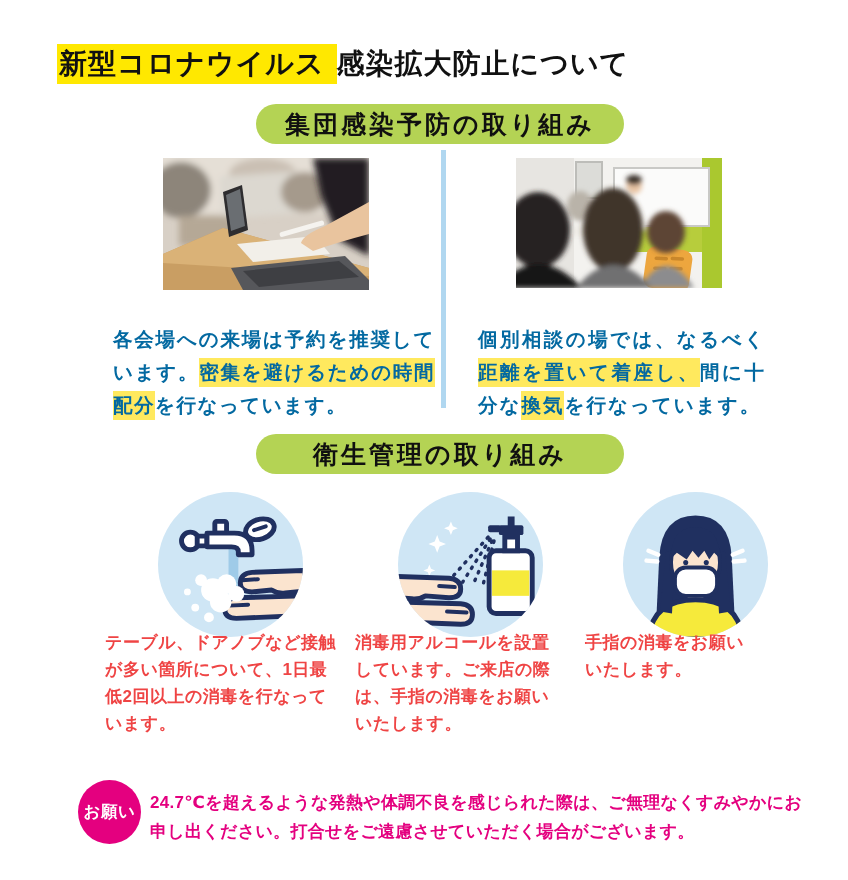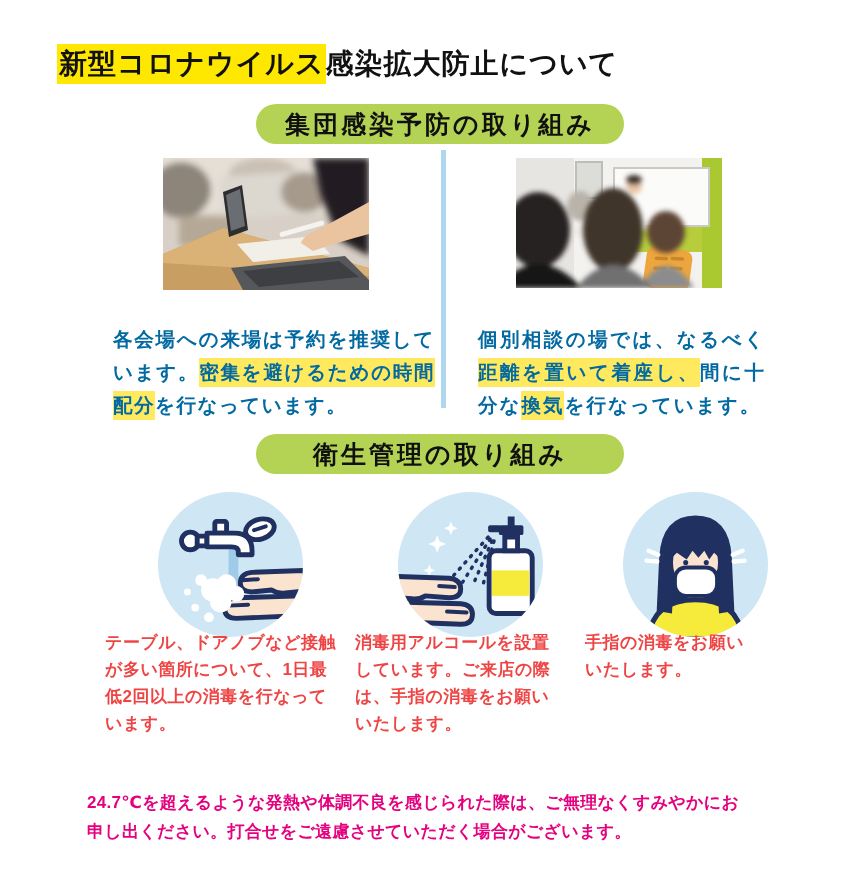--- a/index.html
+++ b/index.html
@@ -6,21 +6,21 @@
   body{
     width:848px;height:880px;background:#ffffff;position:relative;overflow:hidden;
     font-family:"Liberation Sans","DejaVu Sans",sans-serif;color:#111;
     -webkit-font-smoothing:antialiased;
   }
   .abs{position:absolute;}
   
   .page-title{
     left:57px;top:26px;font-size:28px;font-weight:800;letter-spacing:1px;line-height:38px;white-space:nowrap;
   }
-  .page-title .hl{background:var(--title-highlight,#ffe800);padding:4px 1px 5px 2px;}
+  .page-title .hl{background:var(--title-highlight,#ffe800);padding:4px 12px 5px 2px;}
   
   .pill{
     width:368px;height:40px;background:var(--pill-green,#b4d354);border-radius:21px;
     display:flex;align-items:center;justify-content:center;
     font-size:25px;font-weight:800;letter-spacing:3px;color:#101010;white-space:nowrap;font-family:Liberation Mono, monospace;
   }
   .pill-1{left:256px;top:104px;}
   .pill-2{left:256px;top:434px;}
   
   .photo{display:block;}
@@ -257,14 +257,15 @@
       <line x1="113" y1="71" x2="124" y2="70"></line>
     </g>
   </g>
 </svg>
 
 <p class="abs hyg-text hyg-text-1">テーブル、ドアノブなど接触が多い箇所について、1日最低2回以上の消毒を行なっています。</p>
 <p class="abs hyg-text hyg-text-2">消毒用アルコールを設置しています。ご来店の際は、手指の消毒をお願いいたします。</p>
 <p class="abs hyg-text hyg-text-3">手指の消毒をお願いいたします。</p>
 
 <div class="abs notice">
+  <div class="notice-badge">お願い</div>
   <p class="notice-text">24.7℃を超えるような発熱や体調不良を感じられた際は、ご無理なくすみやかにお申し出ください。打合せをご遠慮させていただく場合がございます。</p>
 </div>
 
 </body></html>

